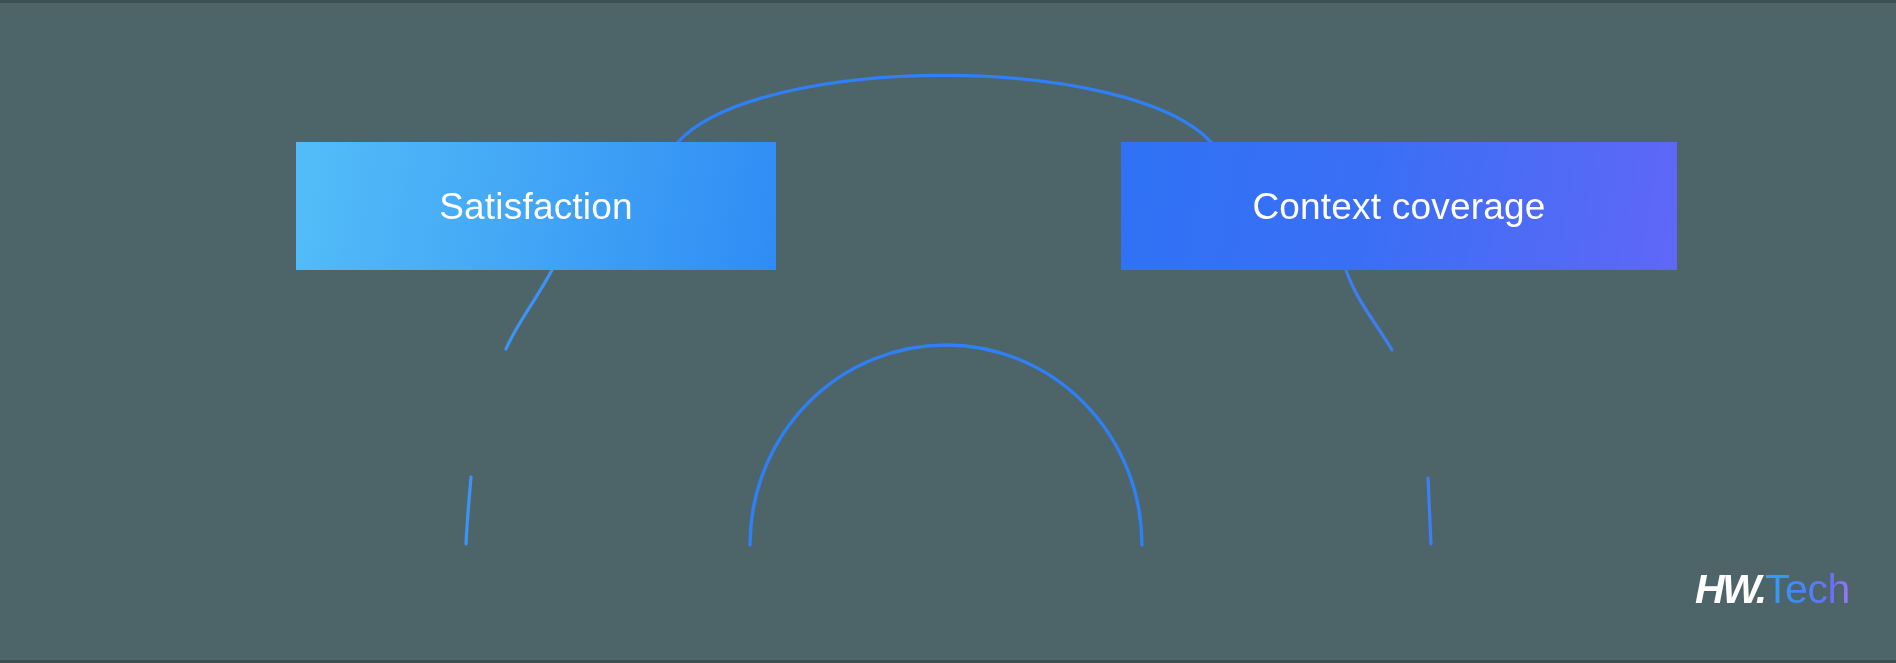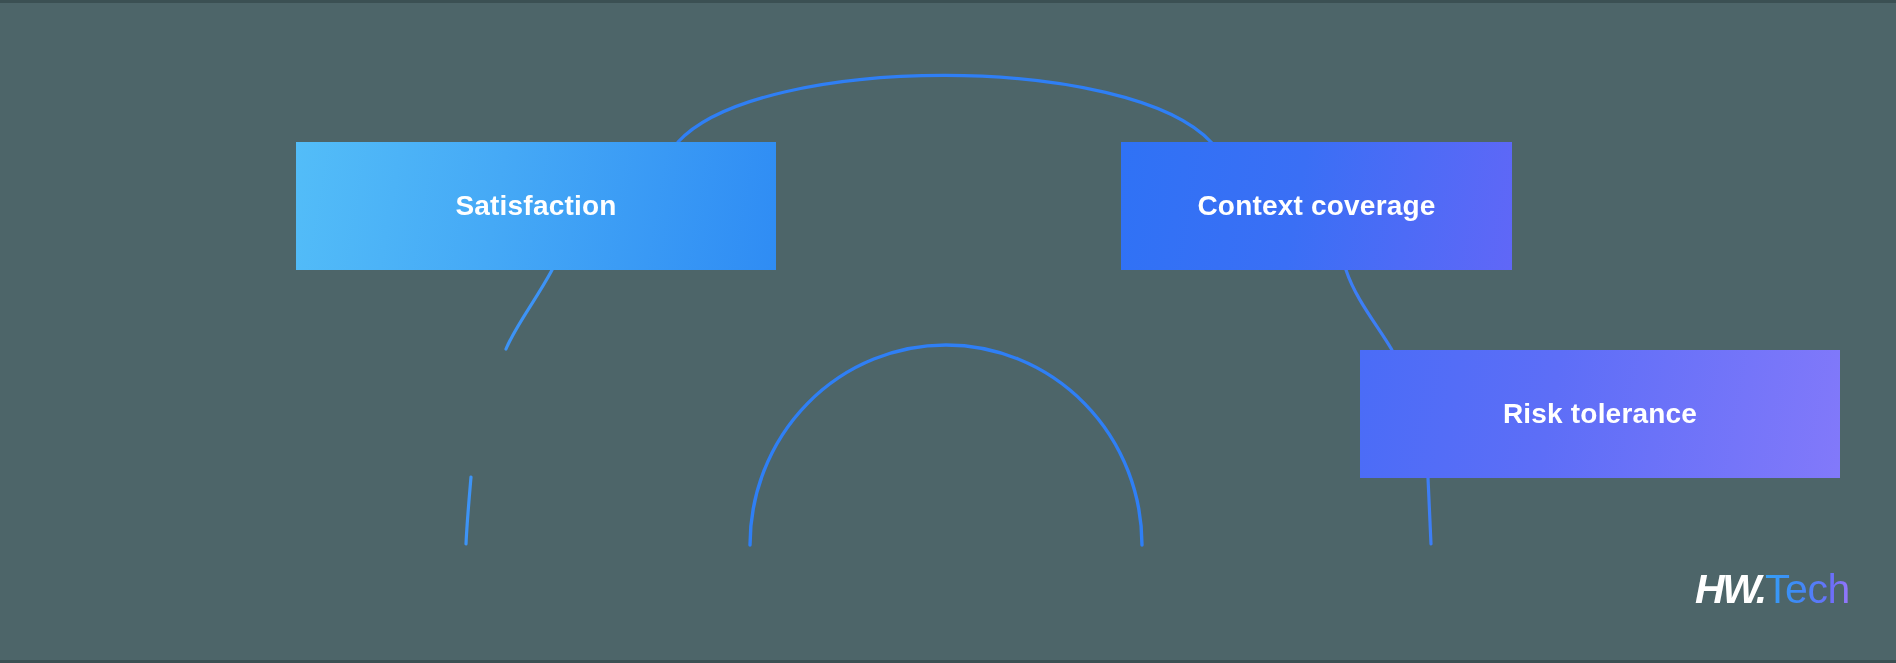--- a/index.html
+++ b/index.html
@@ -46,37 +46,37 @@
   .node {
     position: absolute;
     z-index: 2;
     display: flex;
     align-items: center;
     justify-content: center;
     box-sizing: border-box;
   }
   .node-label {
     color: #ffffff;
-    font-size: 28px;
-    font-weight: 700;
+    font-size: 37px;
+    font-weight: 400;
     letter-spacing: 0.2px;
     line-height: 1;
     white-space: nowrap;
   }
   #node-satisfaction {
     left: 296px;
     top: 142px;
     width: 480px;
     height: 128px;
     background: linear-gradient(100deg, #53bdf8 0%, #45a9f6 42%, #2f8cf4 100%);
   }
   #node-context-coverage {
     left: 1121px;
     top: 142px;
-    width: 391px;
+    width: 556px;
     height: 128px;
     background: linear-gradient(100deg, #2f72f5 0%, #3a6ff5 45%, #6067f7 100%);
   }
   #node-trust {
     left: 55px;
     top: 349px;
     width: 481px;
     height: 128px;
     background: linear-gradient(100deg, #62cdfb 0%, #52bbf8 45%, #3a9bf5 100%);
   }
@@ -139,22 +139,19 @@
 
   <div class="node" id="node-satisfaction">
     <span class="node-label">Satisfaction</span>
   </div>
 
   <div class="node" id="node-context-coverage">
     <span class="node-label">Context coverage</span>
   </div>
 
 
-  <div class="node" id="node-risk-tolerance">
-    <span class="node-label">Risk tolerance</span>
-  </div>
 
   <div id="brand-logo">
     <span id="brand-mark">HW.</span>
     <span id="brand-word">Tech</span>
   </div>
 
 </div>
 
 </body></html>

